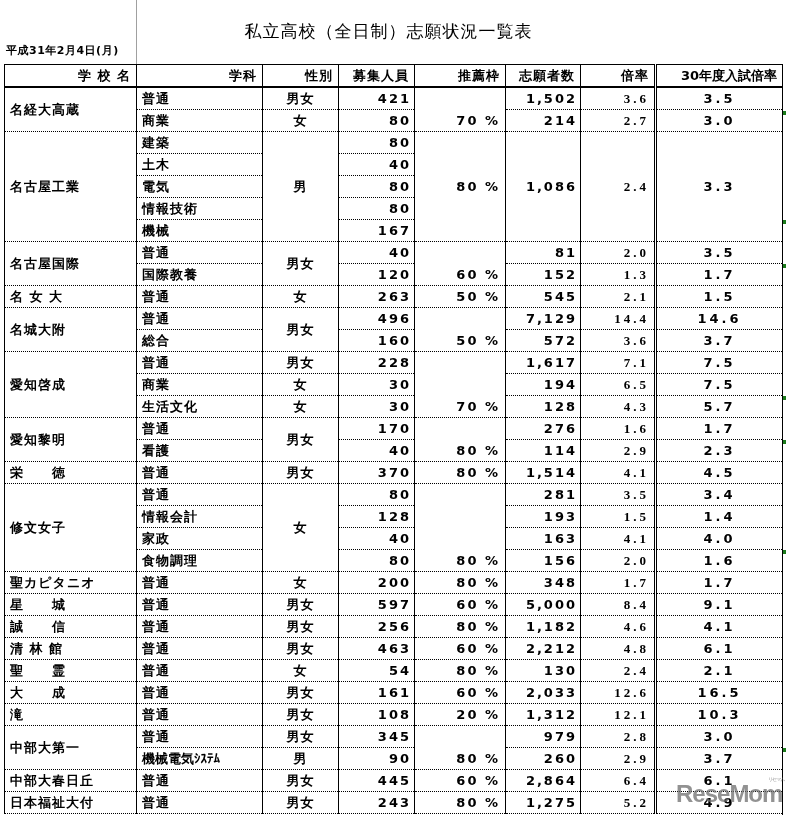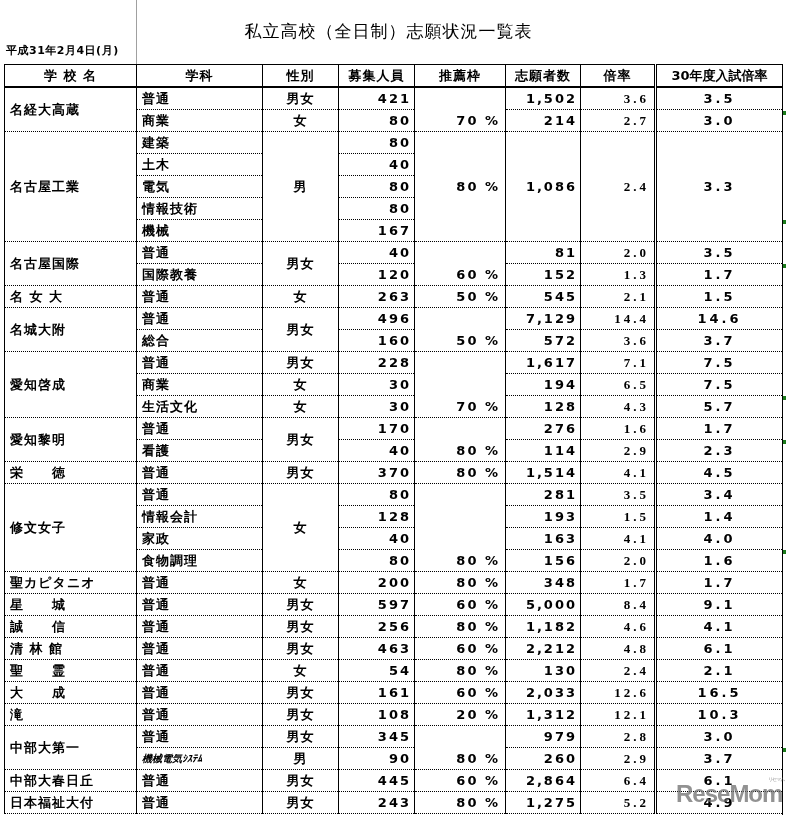--- a/index.html
+++ b/index.html
@@ -5,31 +5,31 @@
   html, body { margin:0; padding:0; background:#ffffff; }
   body { width:786px; height:815px; position:relative; overflow:hidden;
          font-family:"DejaVu Sans", sans-serif; color:#000; }
   .gridline { position:absolute; left:136px; top:0; width:1px; height:68px; background:#a0a0a0; }
   .title { position:absolute; top:20px; left:0; width:777px; text-align:center;
            font-size:17px; letter-spacing:1px; font-weight:normal; }
   .date { position:absolute; top:43px; left:6px; font-size:11px; font-weight:bold; letter-spacing:0.5px; }
   table { position:absolute; top:64px; left:4px; border-collapse:collapse; table-layout:fixed;
           font-size:13px; font-weight:bold; }
   th, td { padding:0 5px; height:21px; line-height:21px; white-space:nowrap; overflow:hidden; }
-  th { border:1px solid #000; border-bottom:2px solid #000; font-weight:bold; text-align:center; height:21px; letter-spacing:1px; }
+  th { border:1px solid #000; border-bottom:2px solid #000; font-weight:bold; text-align:right; height:21px; letter-spacing:1px; }
   td { border-left:1px solid #000; border-right:1px solid #000; border-bottom:1px dotted #000; }
   td.school { text-align:left; letter-spacing:1px; }
   td.dept { text-align:left; border-left:1px solid #999; letter-spacing:1px; }
   td.sex { text-align:center; letter-spacing:1px; }
   td.num { text-align:right; letter-spacing:2px; padding-right:3px; }
   td.pct { text-align:right; letter-spacing:2px; }
   td.ratio { text-align:right; letter-spacing:3px;font-family:Liberation Serif, serif; }
   td.prev { text-align:center; letter-spacing:3px; border-left:3px double #000; }
   th.prev { border-left:3px double #000; letter-spacing:0; }
-  td.small-dept { font-size:10px; letter-spacing:0;font-style:italic; }
+  td.small-dept { font-size:13px; letter-spacing:0; }
   .rail { position:absolute; left:782px; top:85px; width:1px; height:730px; background:#000; }
   .tick { position:absolute; left:783px; width:3px; height:4px; background:#1a7a1a; }
   .watermark { position:absolute; left:676px; top:780px; font-family:"Liberation Sans", sans-serif;
                font-size:24px; font-weight:bold; color:rgba(110,110,110,0.75); letter-spacing:-1px; }
   .watermark small { position:absolute; right:-2px; top:-4px; font-size:5px; font-weight:normal; }
 </style>
 </head>
 <body>
 
 <div class="gridline"></div>

